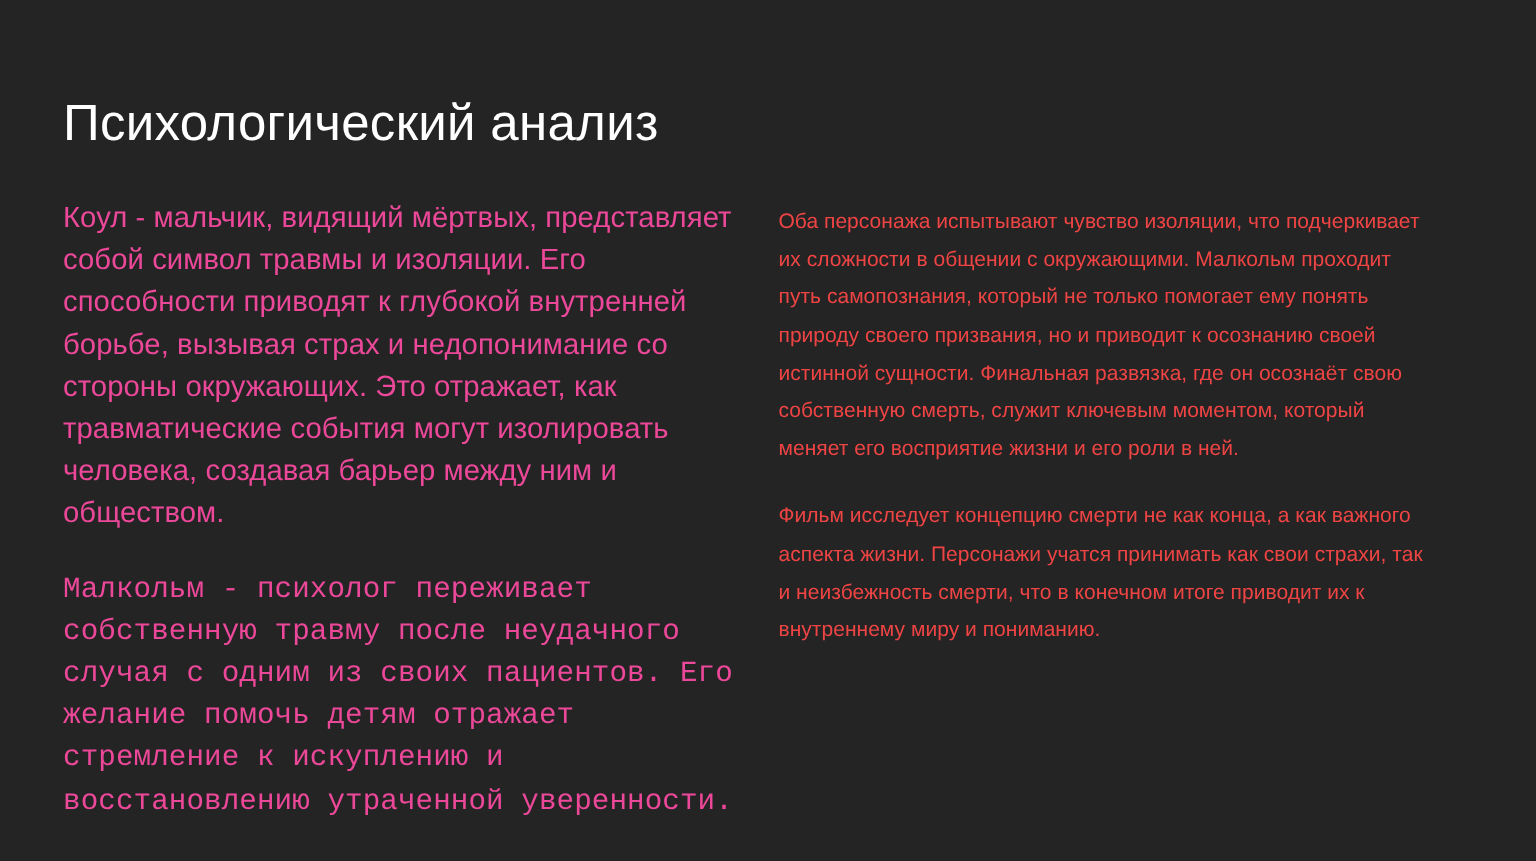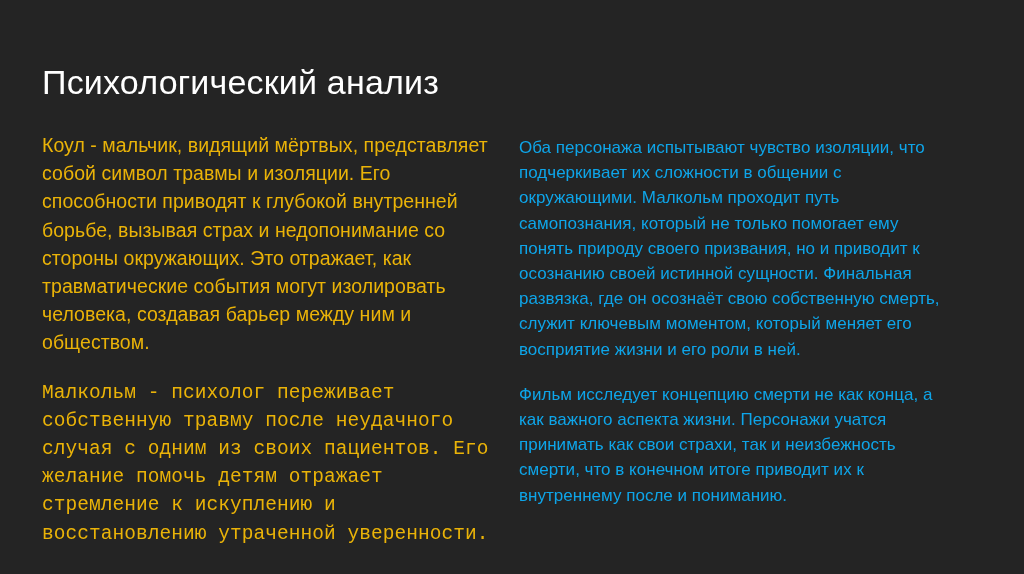--- a/index.html
+++ b/index.html
@@ -46,32 +46,32 @@
   .col-right {
     position: absolute;
     left: 519px;
     top: 4px;
     width: 432px;
   }
   .col-left p {
     margin: 0 0 22px 0;
     font-size: 19.5px;
     line-height: 28.2px;
-    color: #eab308;
+    color: #ec4899;
     letter-spacing: 0.05px;
   }
   .col-left p:last-child {
     margin-bottom: 0;
     font-family: Liberation Mono, monospace;
   }
   .col-right p {
     margin: 0 0 20px 0;
-    font-size: 17px;
+    font-size: 14px;
     line-height: 25.2px;
-    color: #0ea5e9;
+    color: #ef4444;
     letter-spacing: 0.02px;
   }
   .col-right p:last-child {
     margin-bottom: 0;
   }
 </style>
 </head>
 <body>
 
 <div class="slide">
@@ -80,18 +80,18 @@
 
   <div class="columns">
 
     <div class="col-left">
       <p>Коул - мальчик, видящий мёртвых, представляет собой символ травмы и изоляции. Его способности приводят к глубокой внутренней борьбе, вызывая страх и недопонимание со стороны окружающих. Это отражает, как травматические события могут изолировать человека, создавая барьер между ним и обществом.</p>
       <p>Малкольм - психолог переживает собственную травму после неудачного случая с одним из своих пациентов. Его желание помочь детям отражает стремление к искуплению и восстановлению утраченной уверенности.</p>
     </div>
 
     <div class="col-right">
       <p>Оба персонажа испытывают чувство изоляции, что подчеркивает их сложности в общении с окружающими. Малкольм проходит путь самопознания, который не только помогает ему понять природу своего призвания, но и приводит к осознанию своей истинной сущности.  Финальная развязка, где он осознаёт свою собственную смерть, служит ключевым моментом, который меняет его восприятие жизни и его роли в ней.</p>
-      <p>Фильм исследует концепцию смерти не как конца, а как важного аспекта жизни.  Персонажи учатся принимать как свои страхи, так и неизбежность смерти, что в конечном итоге приводит их к внутреннему после и пониманию.</p>
+      <p>Фильм исследует концепцию смерти не как конца, а как важного аспекта жизни.  Персонажи учатся принимать как свои страхи, так и неизбежность смерти, что в конечном итоге приводит их к внутреннему миру и пониманию.</p>
     </div>
 
   </div>
 
 </div>
 
 </body></html>

